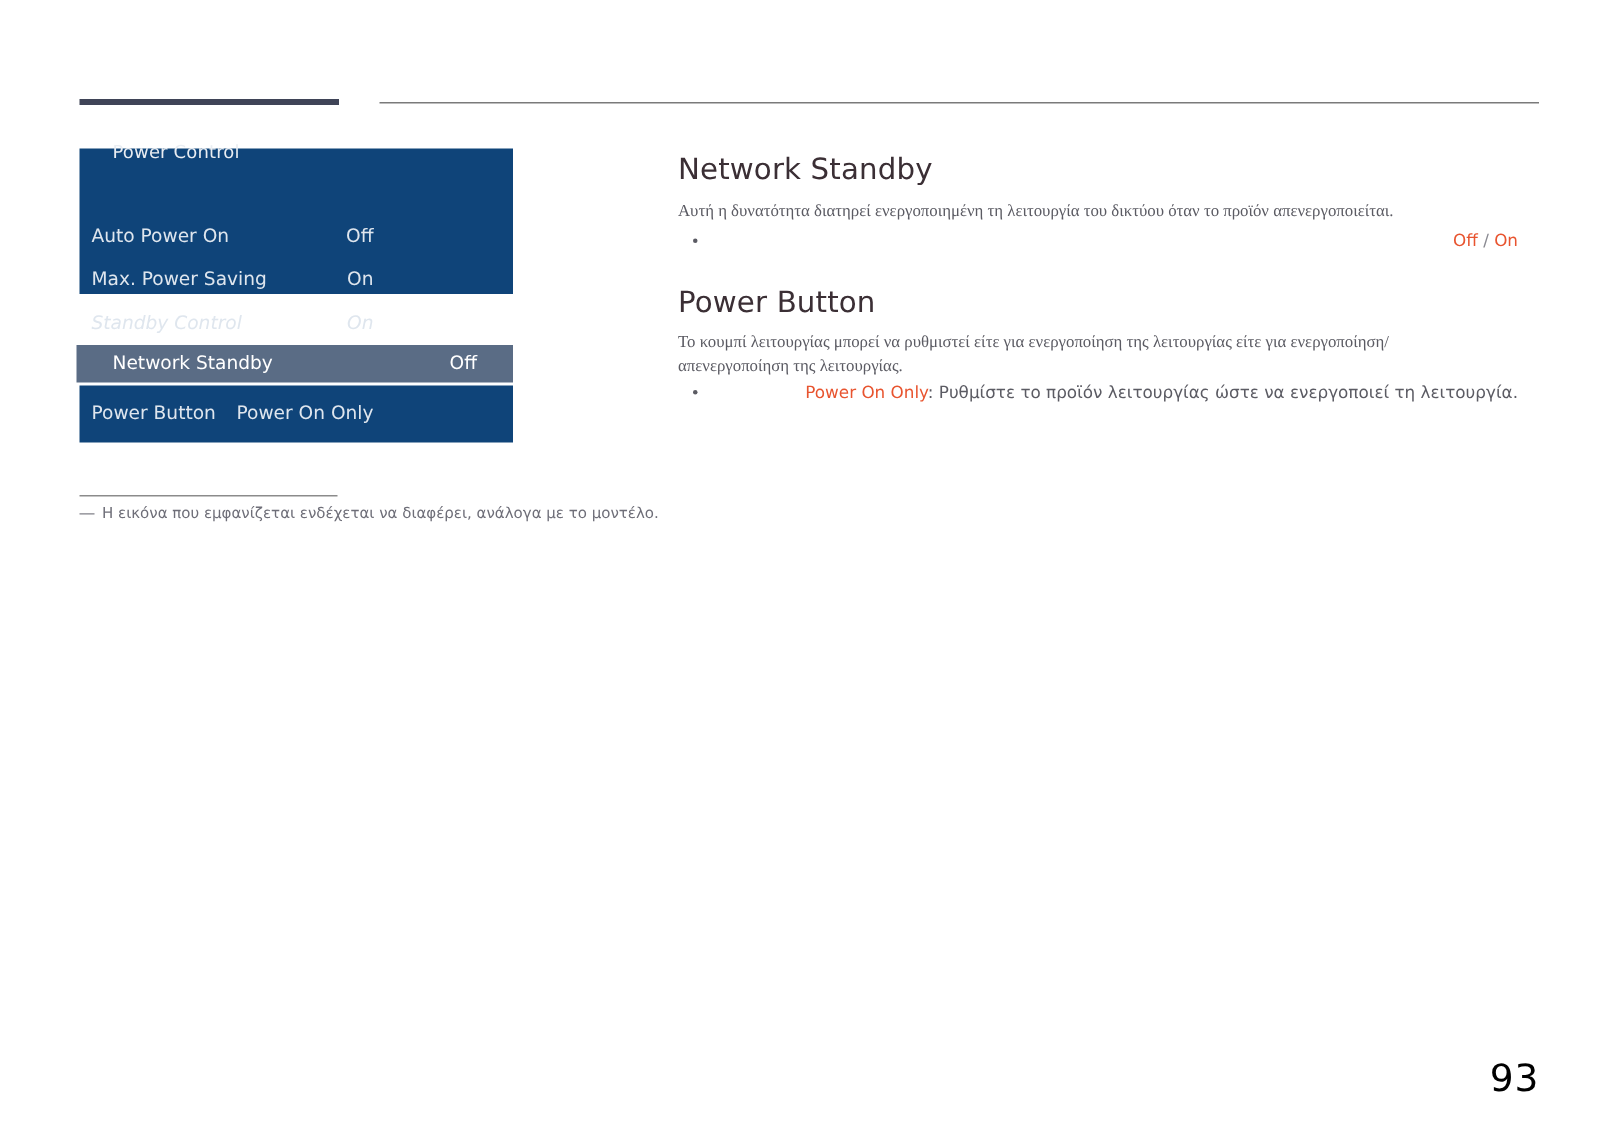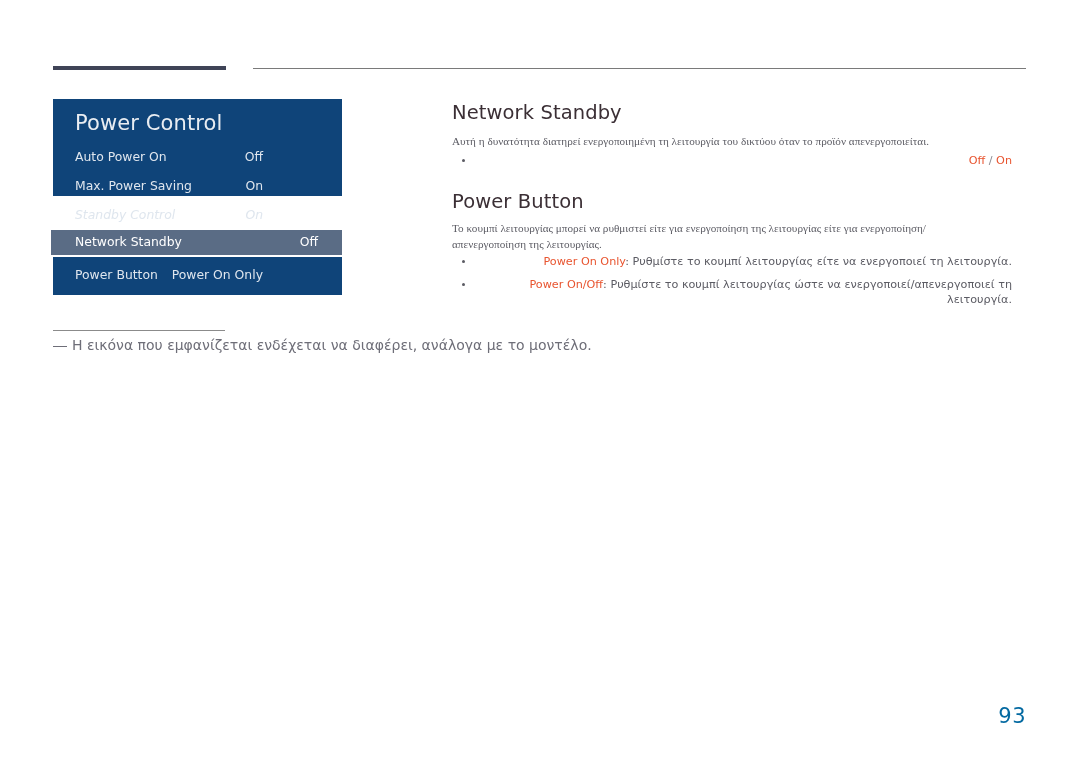--- a/index.html
+++ b/index.html
@@ -40,28 +40,28 @@
     position: absolute;
     left: 53px;
     top: 99px;
     width: 289px;
     height: 97px;
     background: #0f4479;
   }
   .osd-title {
     position: absolute;
     left: 75px;
-    top: 111px;
-    font-size: 21px;
+    top: 94px;
+    font-size: 12px;
     color: #e9edf2;
     letter-spacing: 0.1px;
   }
   .osd-row {
     position: absolute;
-    left: 53px;
+    left: 39px;
     width: 234px;
     height: 23px;
     color: #dfe6ee;
     font-size: 12.4px;
   }
   .osd-row .lbl {
     position: absolute;
     left: 22px;
     top: 3px;
     white-space: nowrap;
@@ -107,21 +107,21 @@
     top: 330px;
     width: 172px;
     height: 1px;
     background: #8b8b8b;
   }
   .footnote {
     position: absolute;
     left: 53px;
     top: 337px;
     width: 420px;
-    font-size: 14px;
+    font-size: 10px;
     color: #6e6e78;
     white-space: nowrap;
   }
   .footnote .dash { margin-right: 5px; }
 
   
   .content { position: absolute; left: 452px; top: 0; width: 578px; }
 
   h2.sec {
     position: absolute;
@@ -175,22 +175,22 @@
     border-radius: 50%;
   }
   .hl { color: #e8542f; }
   .sep { color: #8a8a92; }
 
   
   .pageno {
     position: absolute;
     right: 54px;
     top: 704px;
-    font-size: 21px;
-    color: #0369a1;
+    font-size: 25px;
+    color: #000000;
     letter-spacing: 0.5px;
   }
 </style>
 </head>
 <body>
 
 <div class="rule-dark"></div>
 <div class="rule-thin"></div>
 
 <div class="osd-panel"></div>
@@ -231,22 +231,19 @@
   <ul class="bul u1">
     <li>
       <span class="dot"></span><span class="hl">Off</span><span class="sep"> / </span><span class="hl">On</span>
     </li>
   </ul>
 
   <h2 class="sec h2">Power Button</h2>
   <p class="body b2">Το κουμπί λειτουργίας μπορεί να ρυθμιστεί είτε για ενεργοποίηση της λειτουργίας είτε για ενεργοποίηση/απενεργοποίηση της λειτουργίας.</p>
   <ul class="bul u2">
     <li>
-      <span class="dot"></span><span class="hl">Power On Only</span><span>: Ρυθμίστε το κουμπί λειτουργίας είτε να ενεργοποιεί τη λειτουργία.</span>
-    </li>
-    <li>
-      <span class="dot"></span><span class="hl">Power On/Off</span><span>: Ρυθμίστε το κουμπί λειτουργίας ώστε να ενεργοποιεί/απενεργοποιεί τη λειτουργία.</span>
+      <span class="dot"></span><span class="hl">Power On Only</span><span>: Ρυθμίστε το προϊόν λειτουργίας ώστε να ενεργοποιεί τη λειτουργία.</span>
     </li>
   </ul>
 
 </div>
 
 <div class="pageno">93</div>
 
 </body></html>

